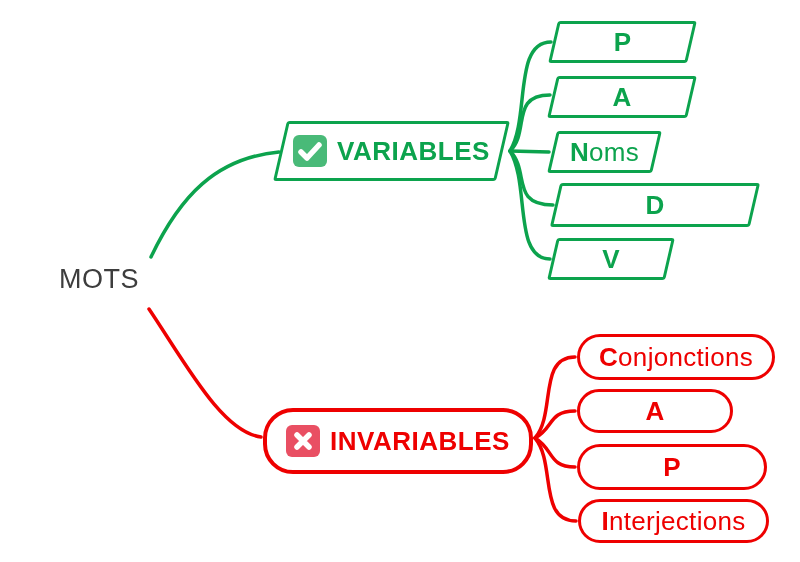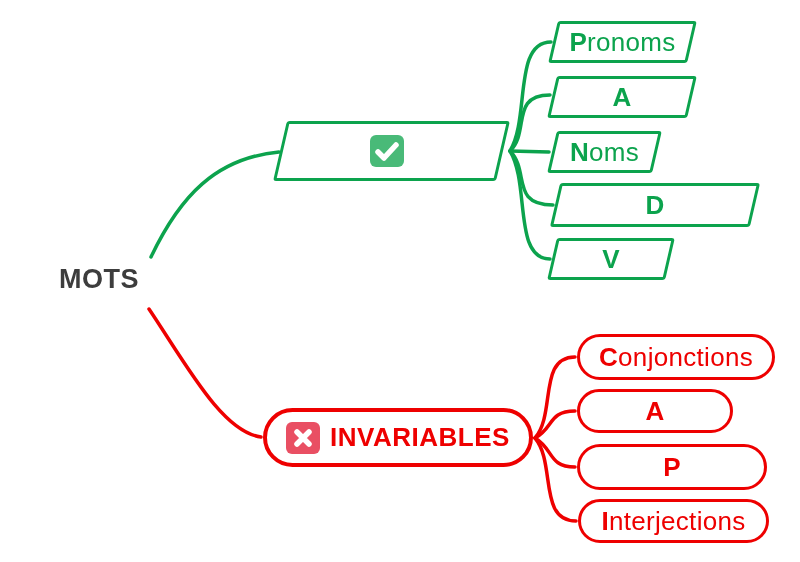--- a/index.html
+++ b/index.html
@@ -26,33 +26,33 @@
   .child-label b{font-weight:700;}
   .parent-label{font-size:26px;font-weight:700;letter-spacing:0.5px;}
 
   .icon-box{width:34px;height:32px;border-radius:6px;margin-right:10px;
     display:flex;align-items:center;justify-content:center;flex:0 0 auto;}
   .icon-box.check{background:#49ba78;}
   .icon-box.cross{background:#e94f63;}
 
   #root-label{
     position:absolute;left:56px;top:264px;width:86px;text-align:center;
-    font-size:27px;font-weight:700;color:#3d3d3d;letter-spacing:0.5px;
+    font-size:27px;font-weight:400;color:#3d3d3d;letter-spacing:0.5px;
   }
 
   
   #node-variables{left:280px;top:121px;width:223px;height:60px;}
   #node-pronoms{left:553px;top:21px;width:139px;height:42px;}
   #node-adjectifs{left:552px;top:76px;width:140px;height:42px;}
   #node-noms{left:552px;top:131px;width:105px;height:42px;}
   #node-determinants{left:555px;top:183px;width:200px;height:44px;}
   #node-verbes{left:552px;top:238px;width:118px;height:42px;}
 
   
-  #node-invariables{left:263px;top:408px;width:270px;height:59px;}
+  #node-invariables{left:263px;top:408px;width:270px;height:66px;}
   #node-invariables .shape{border-radius:30px;}
   #node-conjonctions{left:577px;top:334px;width:198px;height:46px;}
   #node-adverbes{left:577px;top:389px;width:156px;height:44px;}
   #node-prepositions{left:577px;top:444px;width:190px;height:46px;}
   #node-interjections{left:578px;top:499px;width:191px;height:44px;}
   .r-round{border-radius:23px;}
 </style>
 </head>
 <body>
 
@@ -76,28 +76,28 @@
   <div id="root-label">MOTS</div>
 
   <div class="node" id="node-variables">
     <div class="shape skew green-thick"></div>
     <div class="content">
       <span class="icon-box check">
         <svg width="34" height="32" viewBox="0 0 34 32">
           <path d="M8,17 L14,23 L26,10" fill="none" stroke="#ffffff" stroke-width="5.5" stroke-linecap="round" stroke-linejoin="round"></path>
         </svg>
       </span>
+      <span class="parent-label g-text">VARIABLES</span>
     </div>
   </div>
 
   <div class="node" id="node-pronoms">
     <div class="shape skew green"></div>
     <span class="content child-label g-text">
         <b>P</b>
-        <span>ronoms</span>
       </span>
   </div>
 
   <div class="node" id="node-adjectifs">
     <div class="shape skew green"></div>
     <span class="content child-label g-text">
         <b>A</b>
       </span>
   </div>
 

